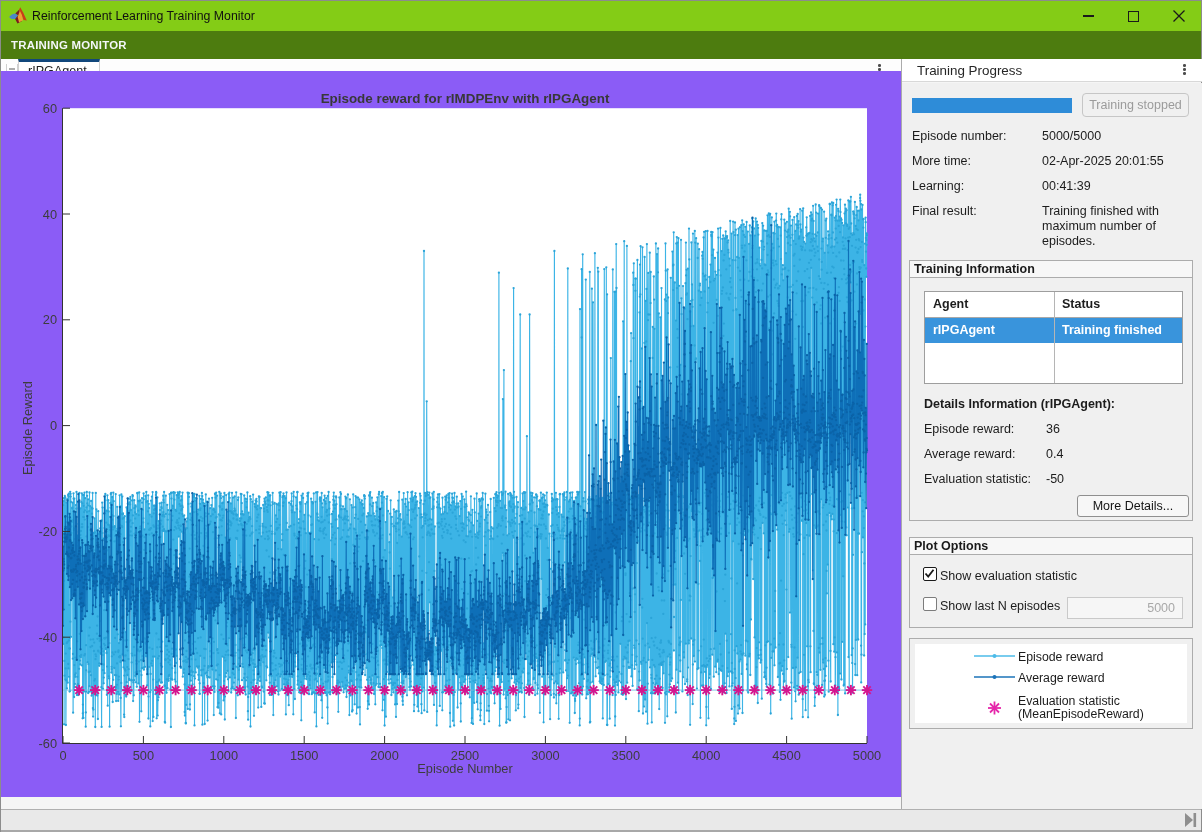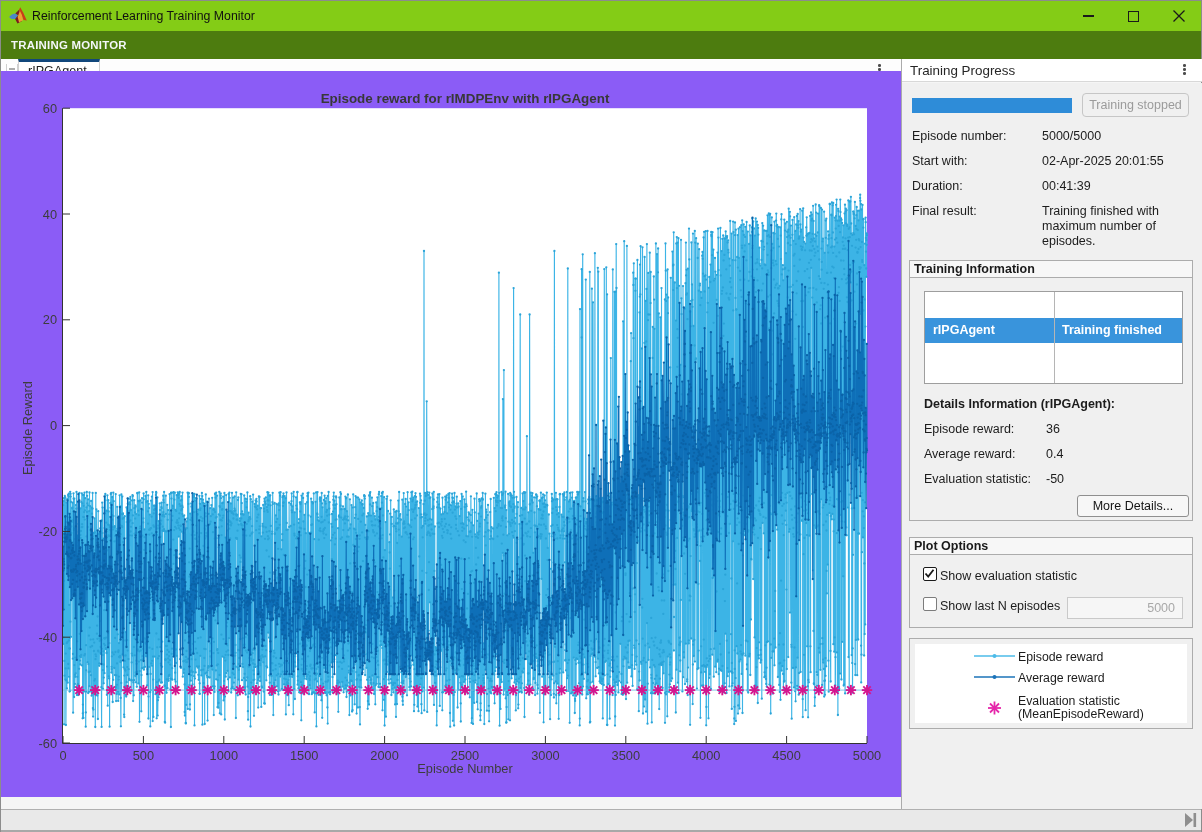--- a/index.html
+++ b/index.html
@@ -12,21 +12,21 @@
 #ribbon { left:0; top:30px; width:1200px; height:28px; background:#4d7c0f; }
 #ribbon span { position:absolute; left:10px; top:7.5px; color:#f4f7fa; font-size:11.4px; font-weight:600; letter-spacing:.25px; }
 
 #tabstrip { left:0; top:58px; width:900px; height:23px; background:#fdfdfd; border-bottom:1px solid #d8d8d8; }
 #dragbox { left:5px; top:63px; width:12px; height:19px; background:#fff; border:1px solid #cfcfcf; border-top:none; }
 #tab1 { left:17px; top:58px; width:82px; height:23px; background:#fff; border-top:3.5px solid #11477b; border-right:1px solid #cfcfcf; border-left:1px solid #cfcfcf; text-align:left; padding-left:9px; font-size:12.6px; color:#1f1f1f; line-height:19.5px; }
 .dots3 { width:3px; height:14px; }
 .dots3 i { display:block; width:2.7px; height:2.7px; border-radius:50%; background:#4d4d4d; margin-bottom:1.3px; }
 
 #rhead { left:901px; top:58px; width:301px; height:23px; background:#fff; border-bottom:1px solid #d8d8d8; }
-#rhead span { position:absolute; left:8px; top:4px; font-size:13.4px; color:#262626; }
+#rhead span { position:absolute; left:15px; top:4px; font-size:13.4px; color:#262626; }
 
 #vsep { left:900px; top:58px; width:1px; height:750px; background:#ababab; }
 #lnub { left:0px; top:185px; width:2.5px; height:8px; background:#6d6d6d; }
 
 #doc { left:0; top:70px; width:900px; height:726px; background:#8b5cf6; }
 
 #rp { left:901px; top:82px; width:301px; height:726px; background:#f0f0f0; font-size:12.5px; color:#1c1c1c; }
 #rp .abs { }
 #pbar { left:10px; top:15px; width:160px; height:15px; background:#2e8cd8; }
 #btn-stopped { left:180px; top:10px; width:107px; height:24px; border:1px solid #c6c6c6; border-radius:4px; color:#9b9b9b; font-size:12.5px; text-align:center; line-height:22px; }
@@ -214,29 +214,33 @@
 <text x="31" y="357" text-anchor="middle" transform="rotate(-90 31 357)">Episode Reward</text>
 <text x="464" y="702" text-anchor="middle">Episode Number</text>
 </g>
 </svg>
   </div>
   <div class="abs" id="rp">
     <div class="abs" id="pbar"></div>
     <div class="abs" id="btn-stopped">Training stopped</div>
     <div class="abs lbl" style="top:46px">Episode number:</div>
       <div class="abs val" style="top:46px">5000/5000</div>
-    <div class="abs lbl" style="top:71px">Start with:</div>
+    <div class="abs lbl" style="top:71px">More time:</div>
       <div class="abs val" style="top:71px">02-Apr-2025 20:01:55</div>
-    <div class="abs lbl" style="top:96px">Duration:</div>
+    <div class="abs lbl" style="top:96px">Learning:</div>
       <div class="abs val" style="top:96px">00:41:39</div>
     <div class="abs lbl" style="top:121px">Final result:</div>
       <div class="abs val" style="top:121px;width:150px;line-height:15px">Training finished with maximum number of episodes.</div>
     <div class="abs panel" id="tinfo">
       <div class="ptitle">Training Information</div>
       <div id="tbl">
+        <div class="hrow">
+            <span class="c1">Agent</span>
+            <span class="c2">Status</span>
+          </div>
         <div class="srow">
             <span class="c1">rIPGAgent</span>
             <span class="c2">Training finished</span>
           </div>
         <div class="vline"></div>
       </div>
       <div class="abs" style="left:14px;top:136px;font-weight:bold">Details Information (rIPGAgent):</div>
       <div class="abs" style="left:14px;top:161px">Episode reward:</div>
         <div class="abs" style="left:136px;top:161px">36</div>
       <div class="abs" style="left:14px;top:186px">Average reward:</div>

